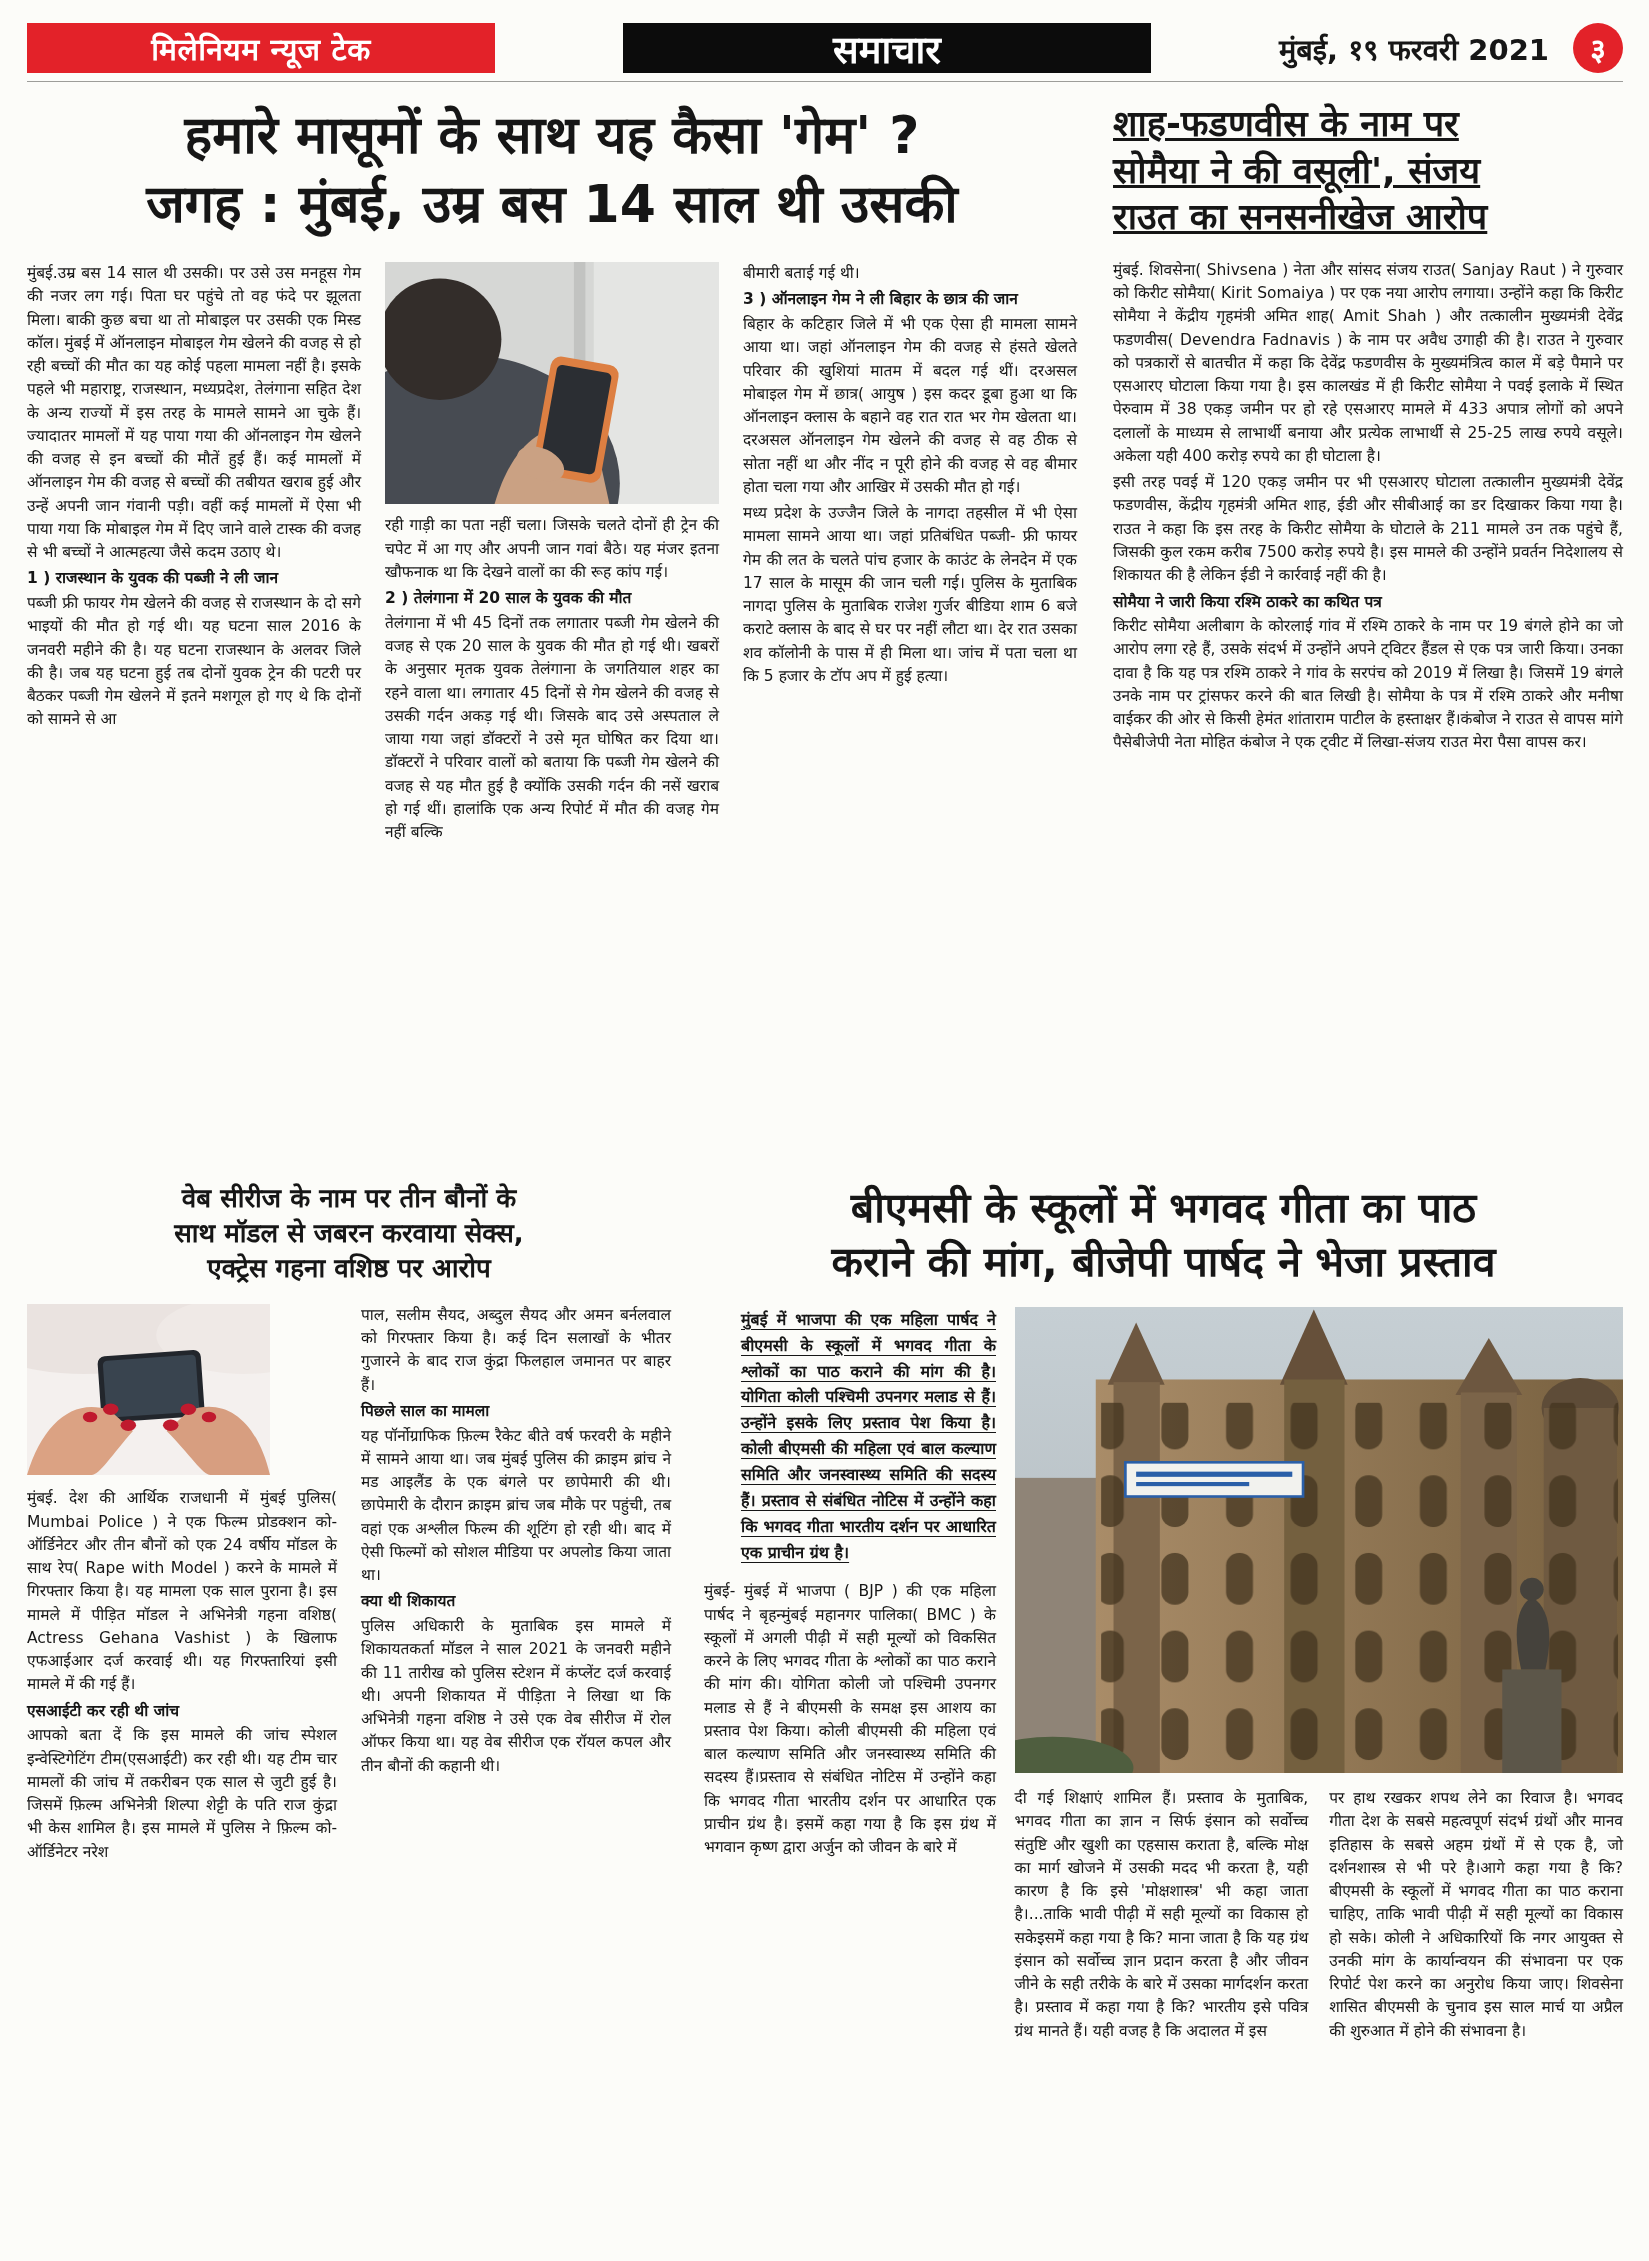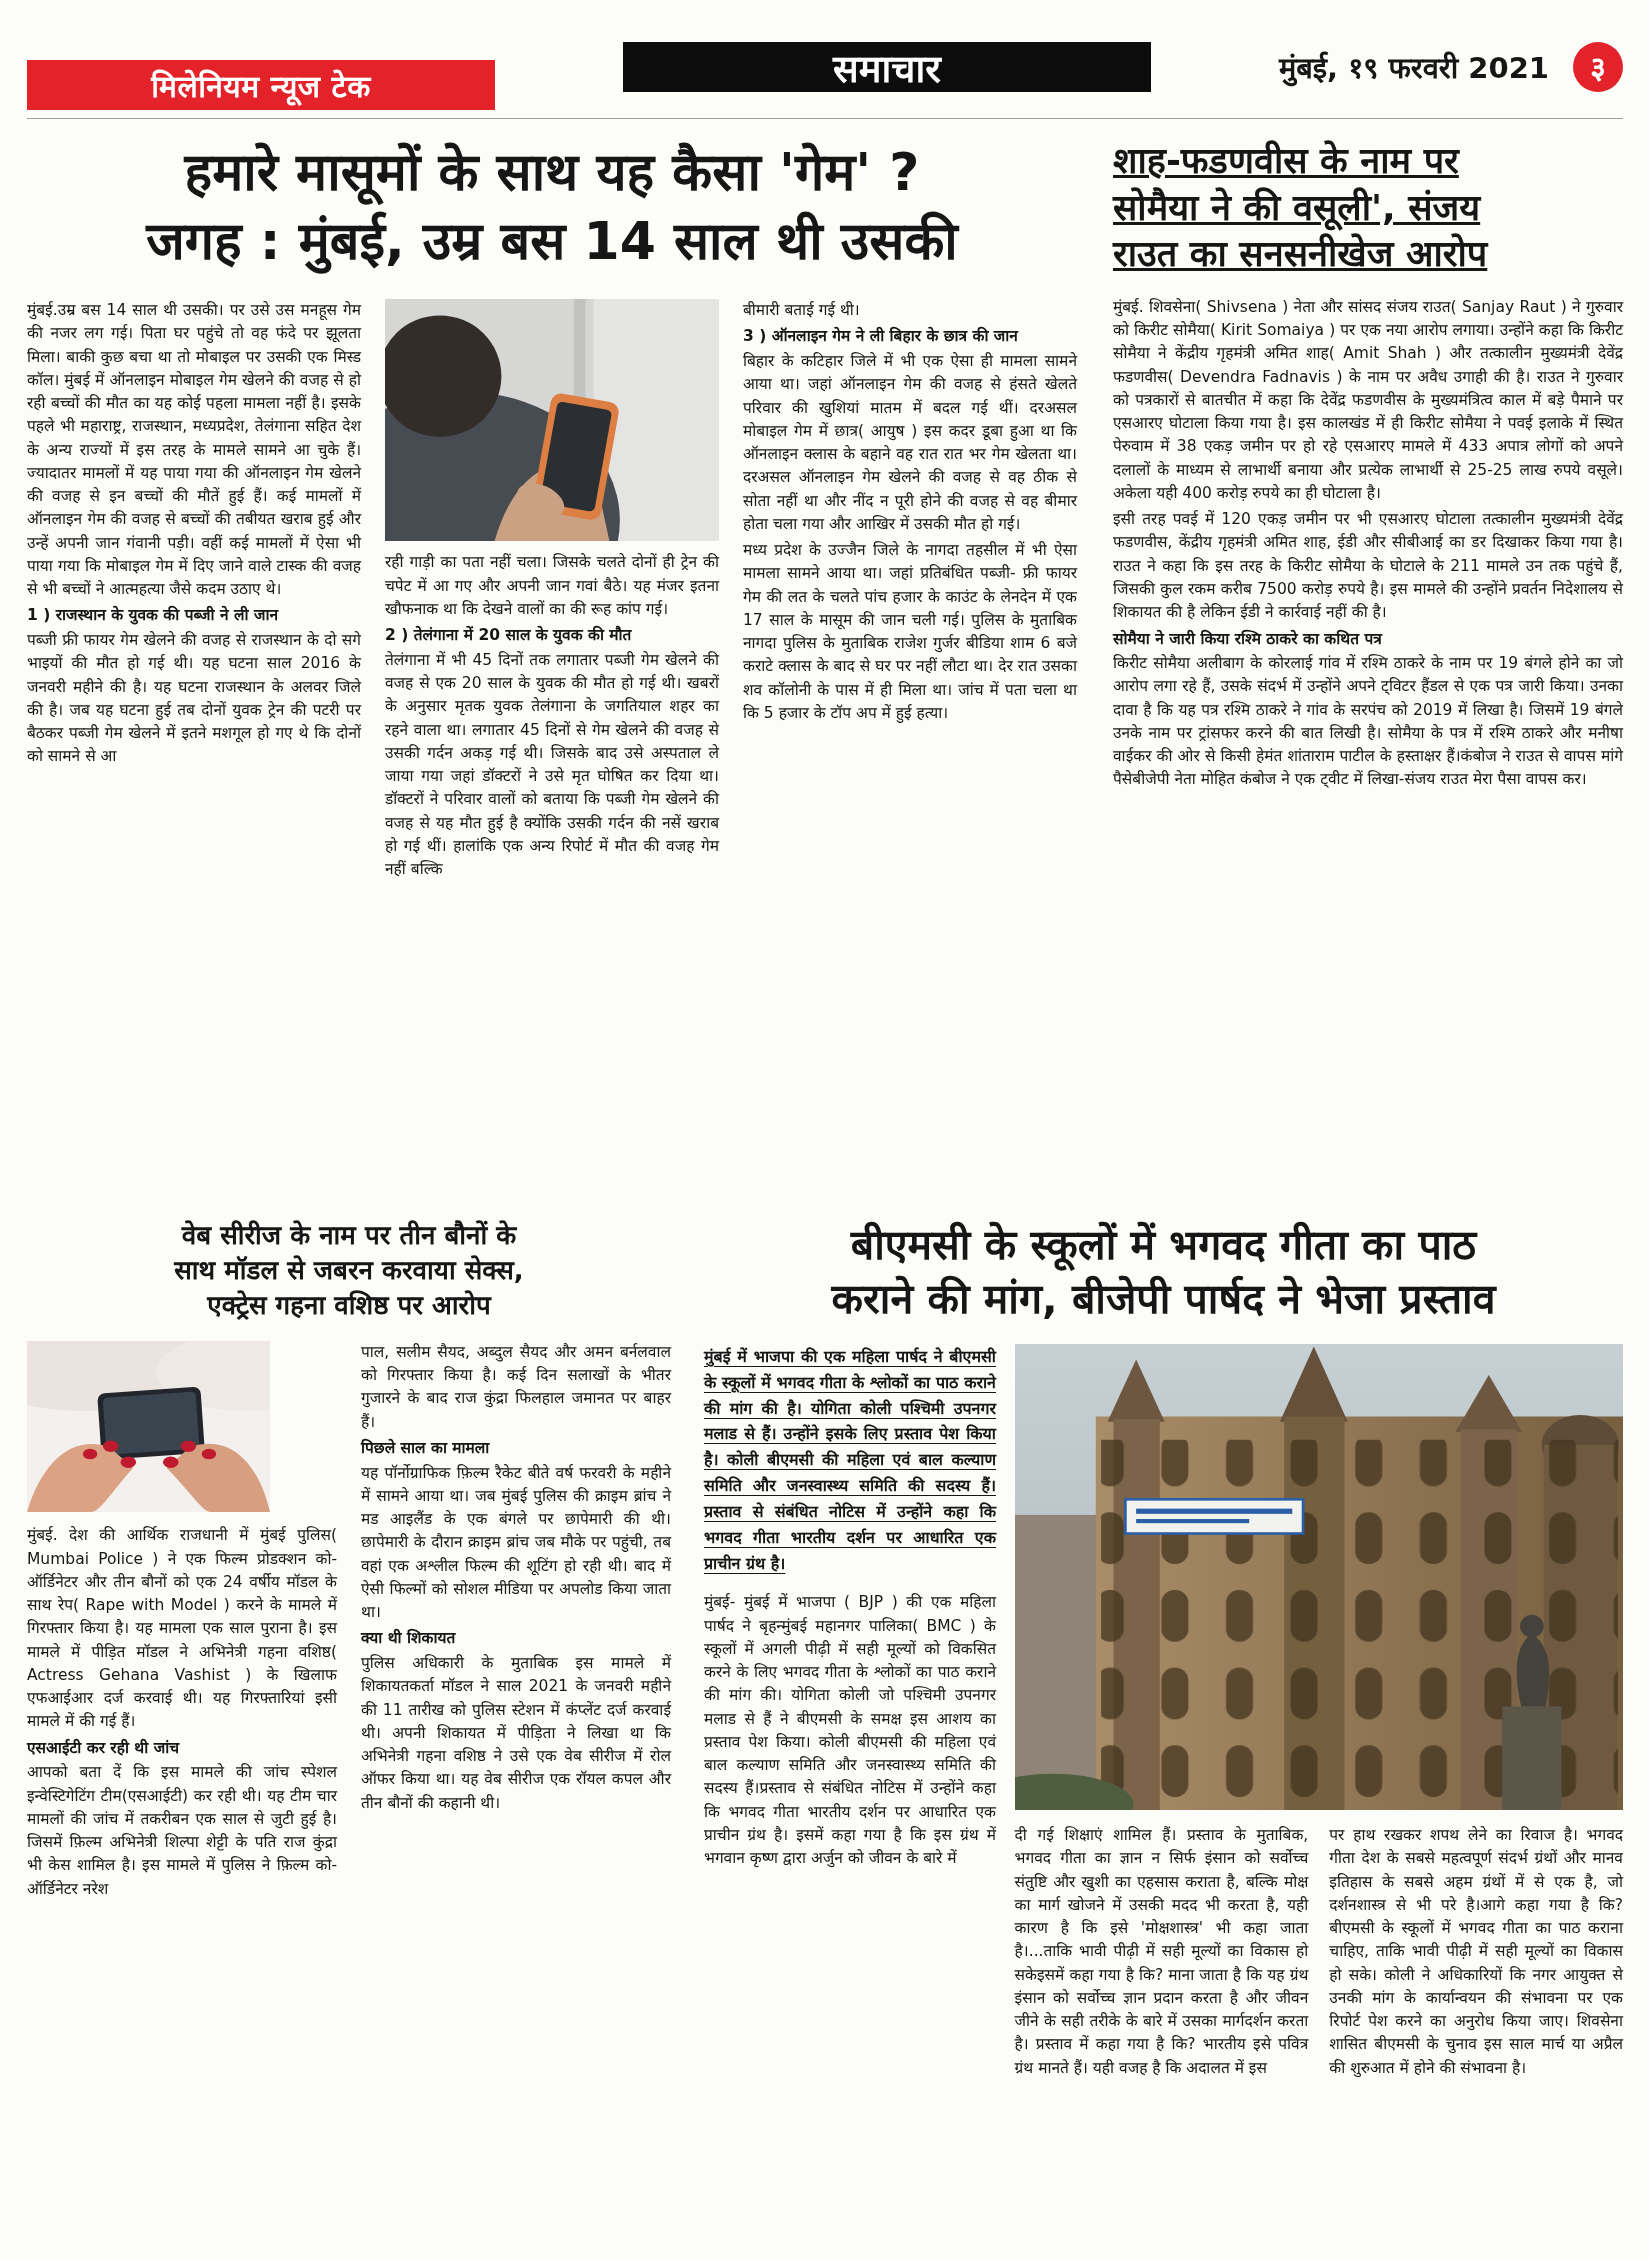--- a/index.html
+++ b/index.html
@@ -8,21 +8,21 @@
     width:1650px; height:2261px; overflow:hidden; position:relative;
     background:#fcfcf9; color:#161616;
     font-family:"DejaVu Sans","Liberation Sans",sans-serif;
     padding:23px 27px 0 27px;
   }
   
   .header { display:flex; align-items:center; }
   .masthead {
     background:var(--accent,#e32229); color:#fff; font-weight:700; font-size:30px;
     width:468px; height:50px; display:flex; align-items:center; justify-content:center;
-    letter-spacing:0.5px; flex:none;margin-top:37px;
+    letter-spacing:0.5px; flex:none;
   }
   .band-zone { flex:1; display:flex; justify-content:center; }
   .section-band {
     background:var(--band,#0c0c0c); color:#fff; font-weight:700; font-size:38px;
     width:528px; height:50px; display:flex; align-items:center; justify-content:center;
   }
   .dateline { font-size:29px; font-weight:700; white-space:nowrap; margin-right:24px; }
   .page-badge {
     width:50px; height:50px; border-radius:50%; background:var(--accent,#e32229);
     color:#fff; font-size:30px; font-weight:700; display:flex; align-items:center;
@@ -54,20 +54,21 @@
   .photo2 { width:243px; height:171px; margin-bottom:12.4px; }
 
   .a4 { flex:1; min-width:0; }
   .a4 .hl { font-size:41px; font-weight:700; text-align:center; line-height:1.32; margin-bottom:17.6px; }
   .a4-body { display:flex; gap:18.6px; }
   .a4-left { width:292px; flex:none; }
   .intro {
     font-size:16px; font-weight:700; line-height:1.62; text-align:justify;
     text-decoration:underline; text-underline-offset:3.6px; text-decoration-thickness:1px;
     margin-bottom:14.5px;
+    margin-left:37px;
   }
   .a4-right { flex:1; min-width:0; }
   .photo3 { width:100%; height:466px; }
   .a4-cols { display:flex; gap:21px; margin-top:14.5px; }
 </style>
 </head>
 <body>
 
 <div class="page">
 

